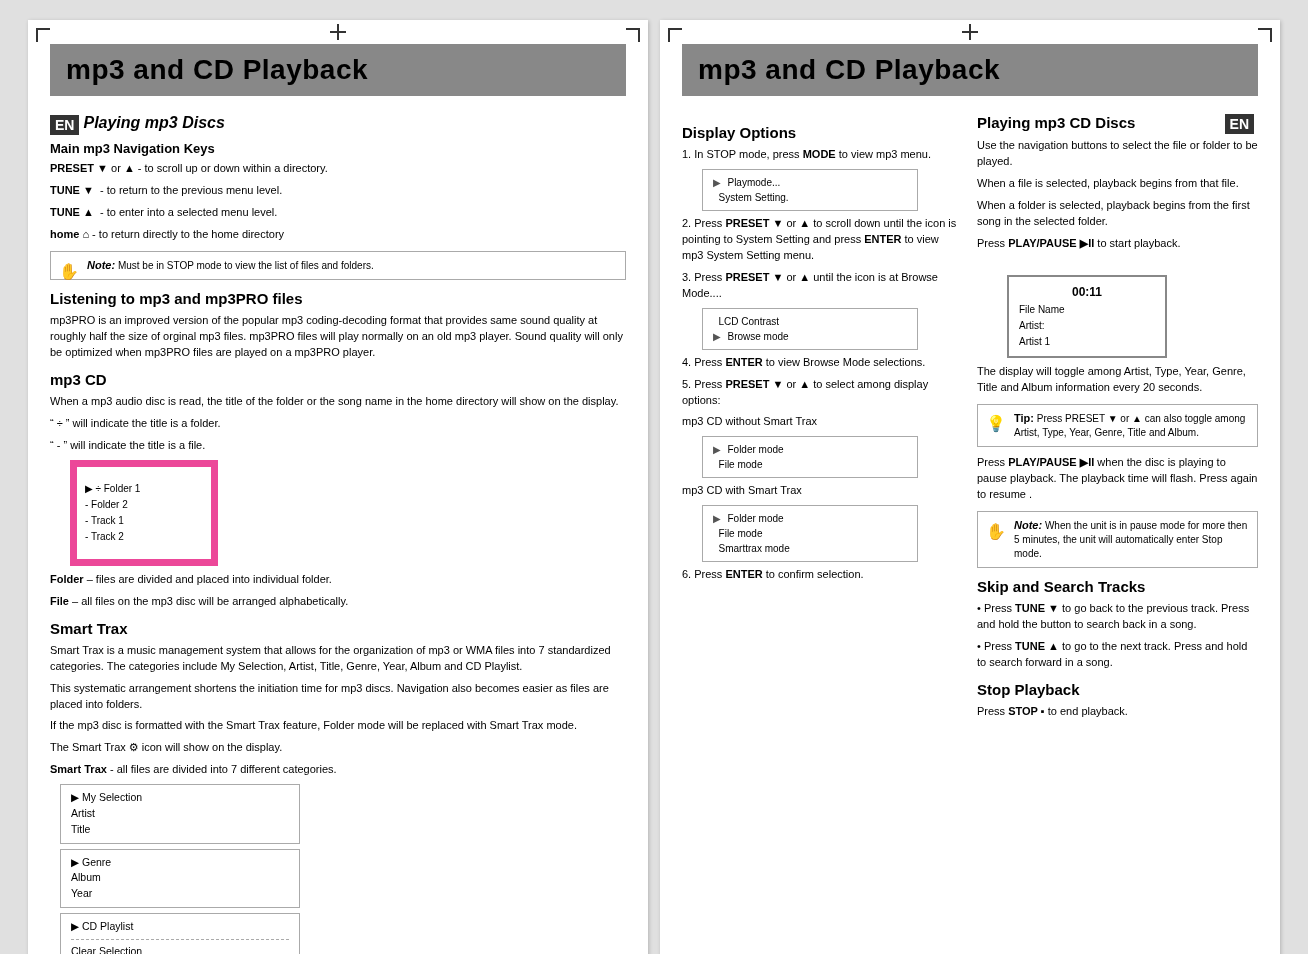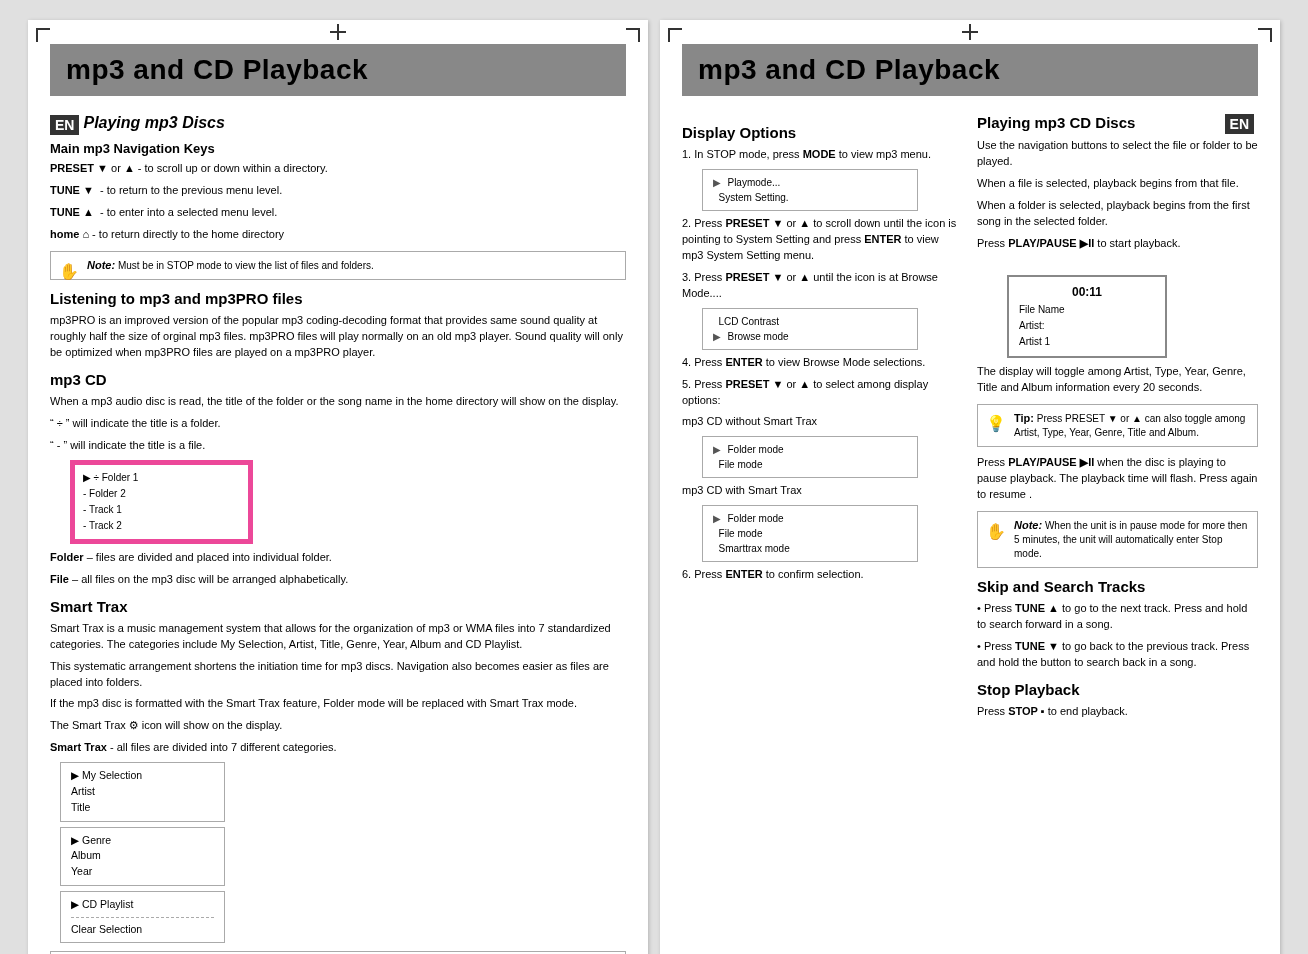--- a/index.html
+++ b/index.html
@@ -106,36 +106,36 @@
       position: relative;
       background: #fff;
     }
     .tip-box .tip-label {
       font-weight: bold;
       font-size: 11px;
     }
 
     
     .dir-box {
-      border: 5px solid #ec4899;
-      padding: 5px 8px;
+      border: 7px solid #ec4899;
+      padding: 14px 8px;
       margin: 6px 0 6px 20px;
       font-size: 10px;
       line-height: 1.6;
-      width: 183px;
+      width: 148px;
     }
 
     
     .cat-box {
       border: 1px solid #aaa;
       padding: 5px 10px;
       margin: 5px 0 5px 10px;
       font-size: 10.5px;
       line-height: 1.5;
-      width: 165px;
+      width: 240px;
     }
     .cat-box-divider {
       border-top: 1px dashed #aaa;
       margin-top: 4px;
       padding-top: 4px;
     }
 
     
     .mode-box {
       border: 1px solid #aaa;
@@ -362,22 +362,22 @@
 
         <p>Press <span class="bold">PLAY/PAUSE ▶II</span> when the disc is playing to pause playback. The playback time will flash. Press again to resume .</p>
 
         <div class="note-box">
           <div class="note-icon" style="font-size:16px;">✋</div>
           <span class="note-label">Note:</span>
           <span>When the unit is in pause mode for more then 5 minutes, the unit will automatically enter Stop mode.</span>
         </div>
 
         <div class="section-title">Skip and Search Tracks</div>
+        <p>• Press <span class="bold">TUNE ▼</span>  to go back to the previous track. Press and hold the button to search back in a song.</p>
         <p>• Press <span class="bold">TUNE ▲</span>  to go to the next track. Press and hold to search forward in a song.</p>
-        <p>• Press <span class="bold">TUNE ▼</span>  to go back to the previous track. Press and hold the button to search back in a song.</p>
 
         <div class="section-title">Stop Playback</div>
         <p>Press <span class="bold">STOP ▪</span> to end playback.</p>
       </div>
     </div>
 
   </div>
 </div>
 
 </body></html>

